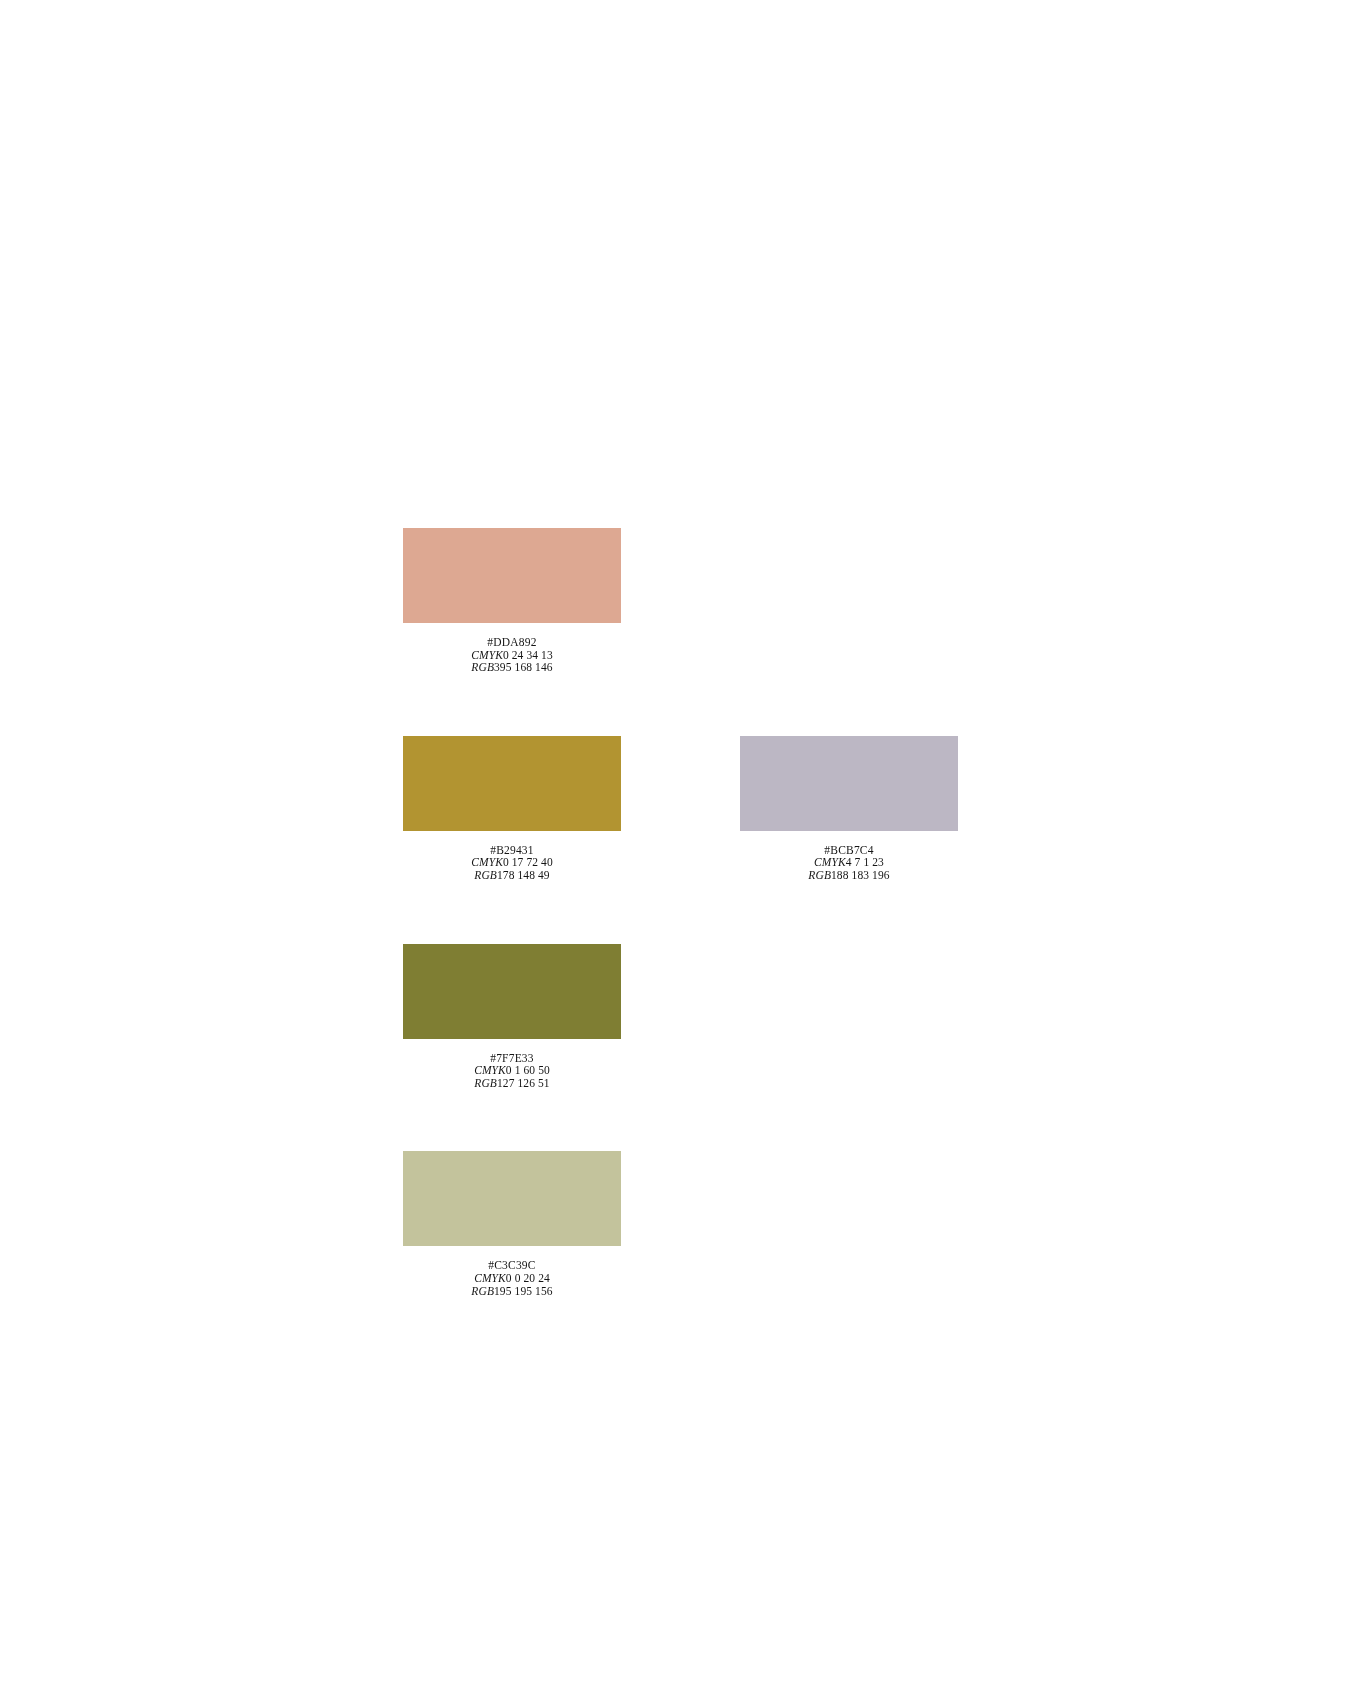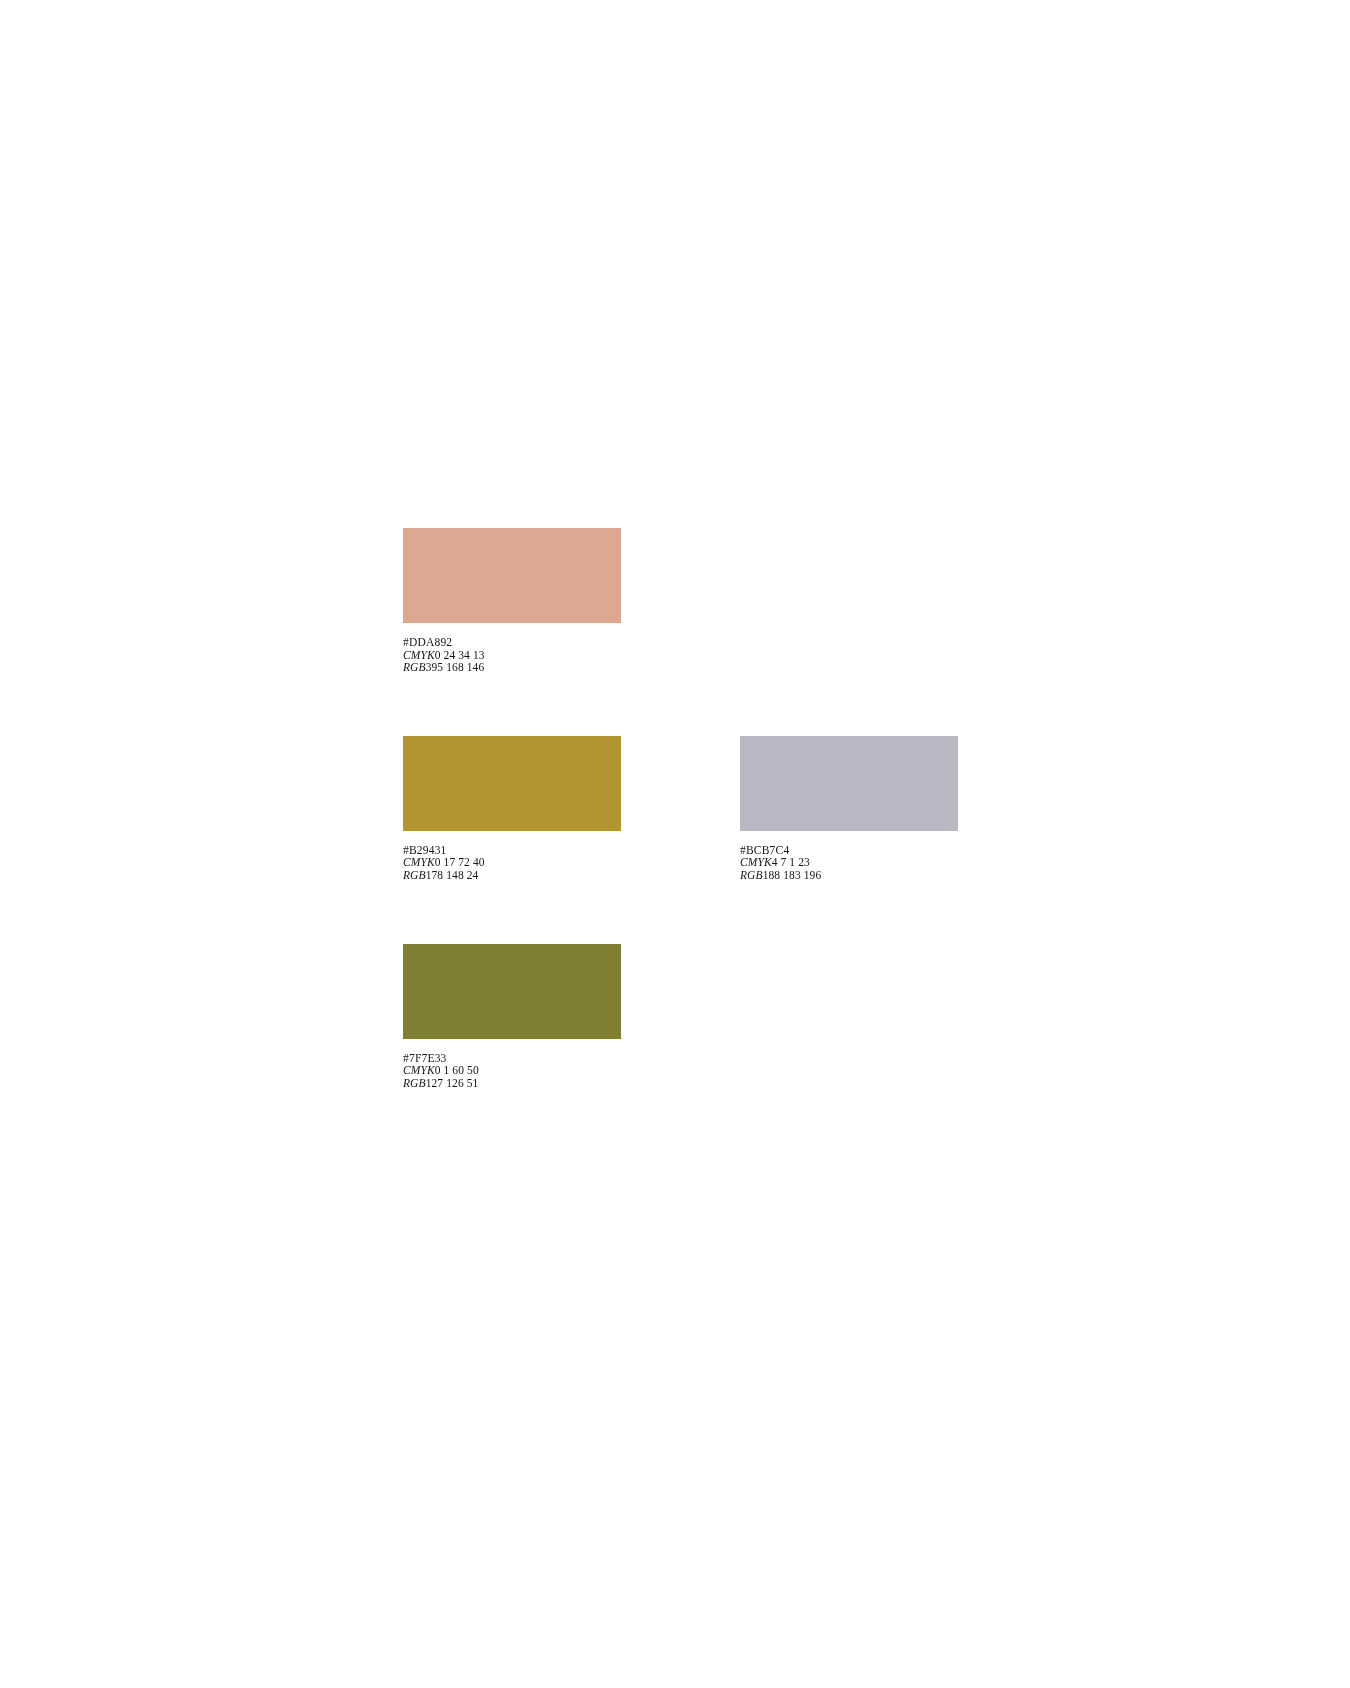--- a/index.html
+++ b/index.html
@@ -49,20 +49,21 @@
     display: block;
   }
 
   .swatch-label {
     margin-top: 13px;
     color: #151515;
     font-size: 11.5px;
     line-height: 12.6px;
     letter-spacing: 0.1px;
     white-space: nowrap;
+    text-align: center;
   }
   .swatch-label .lbl-line {
     display: block;
   }
   .lbl-key {
     display: inline-block;
     font-style: italic;
   }
   .lbl-hex {
     letter-spacing: 0.2px;
@@ -86,21 +87,21 @@
           <span class="lbl-line"><span class="lbl-key">RGB</span><span class="lbl-val">395 168 146</span></span>
         </div>
       </div>
     </div>
     <div class="swatch-row">
       <div class="swatch-cell">
         <div class="swatch-chip" style="background-color: rgb(178, 148, 49);"></div>
         <div class="swatch-label">
           <span class="lbl-line"><span class="lbl-hex">#B29431</span></span>
           <span class="lbl-line"><span class="lbl-key">CMYK</span><span class="lbl-val">0 17 72 40</span></span>
-          <span class="lbl-line"><span class="lbl-key">RGB</span><span class="lbl-val">178 148 24</span></span>
+          <span class="lbl-line"><span class="lbl-key">RGB</span><span class="lbl-val">178 148 49</span></span>
         </div>
       </div>
       <div class="swatch-cell">
         <div class="swatch-chip" style="background-color: rgb(188, 183, 196);"></div>
         <div class="swatch-label">
           <span class="lbl-line"><span class="lbl-hex">#BCB7C4</span></span>
           <span class="lbl-line"><span class="lbl-key">CMYK</span><span class="lbl-val">4 7 1 23</span></span>
           <span class="lbl-line"><span class="lbl-key">RGB</span><span class="lbl-val">188 183 196</span></span>
         </div>
       </div>
@@ -108,13 +109,24 @@
     <div class="swatch-row">
       <div class="swatch-cell">
         <div class="swatch-chip" style="background-color: rgb(127, 126, 51);"></div>
         <div class="swatch-label">
           <span class="lbl-line"><span class="lbl-hex">#7F7E33</span></span>
           <span class="lbl-line"><span class="lbl-key">CMYK</span><span class="lbl-val">0 1 60 50</span></span>
           <span class="lbl-line"><span class="lbl-key">RGB</span><span class="lbl-val">127 126 51</span></span>
         </div>
       </div>
     </div>
+    <div class="swatch-row">
+      <div class="swatch-cell">
+        <div class="swatch-chip" style="background-color: rgb(195, 195, 156);"></div>
+        <div class="swatch-label">
+          <span class="lbl-line"><span class="lbl-hex">#C3C39C</span></span>
+          <span class="lbl-line"><span class="lbl-key">CMYK</span><span class="lbl-val">0 0 20 24</span></span>
+          <span class="lbl-line"><span class="lbl-key">RGB</span><span class="lbl-val">195 195 156</span></span>
+        </div>
+      </div>
+      <div class="swatch-cell empty"></div>
+    </div>
   </div>
 
 </body></html>

